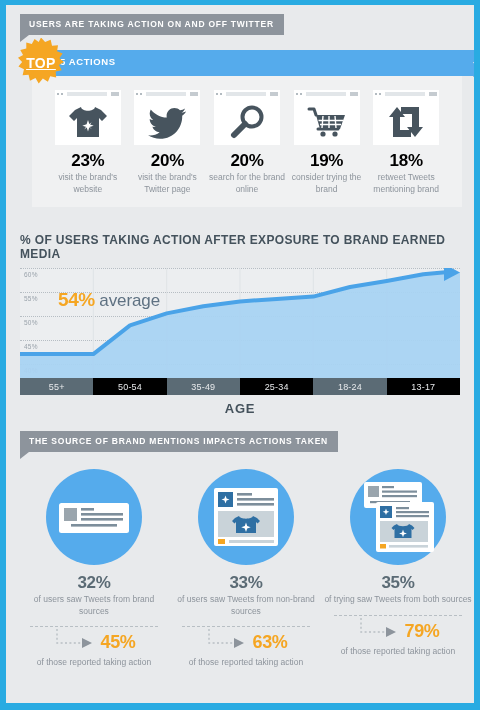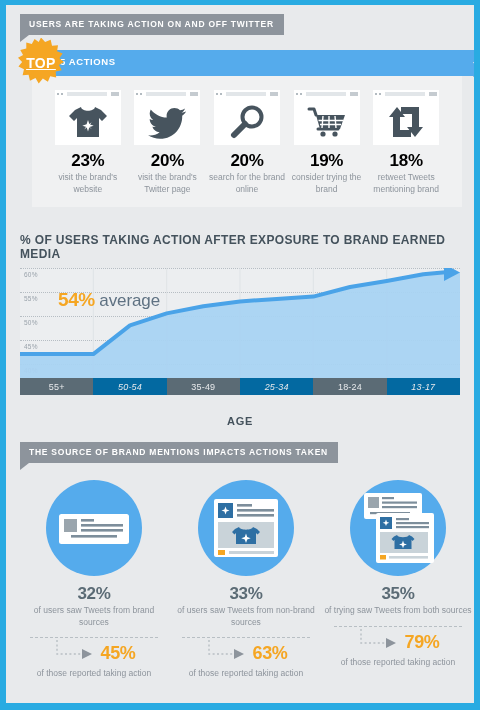--- a/index.html
+++ b/index.html
@@ -192,29 +192,29 @@
     width: 440px; height: 17px;
   }
   .age-cell {
     flex: 1;
     color: #e8eaec;
     font-size: 9px;
     display: flex; align-items: center; justify-content: center;
     letter-spacing: 0.2px;
   }
   .age-cell.dark { background: #5b6b75; }
-  .age-cell.light { background: #0369a1; font-style: italic; }
+  .age-cell.light { background: #000000; }
   .age-label {
     width: 440px;
     text-align: center;
     color: #44525c;
-    font-size: 11px;
+    font-size: 13px;
     font-weight: bold;
     letter-spacing: 0.7px;
-    margin-top: 20px;
+    margin-top: 6px;
   }
 
   
   .sec3 { padding: 14px 0 0 14px; }
   .sources {
     display: flex;
     justify-content: space-between;
     width: 452px;
     margin-top: 10px;
   }

